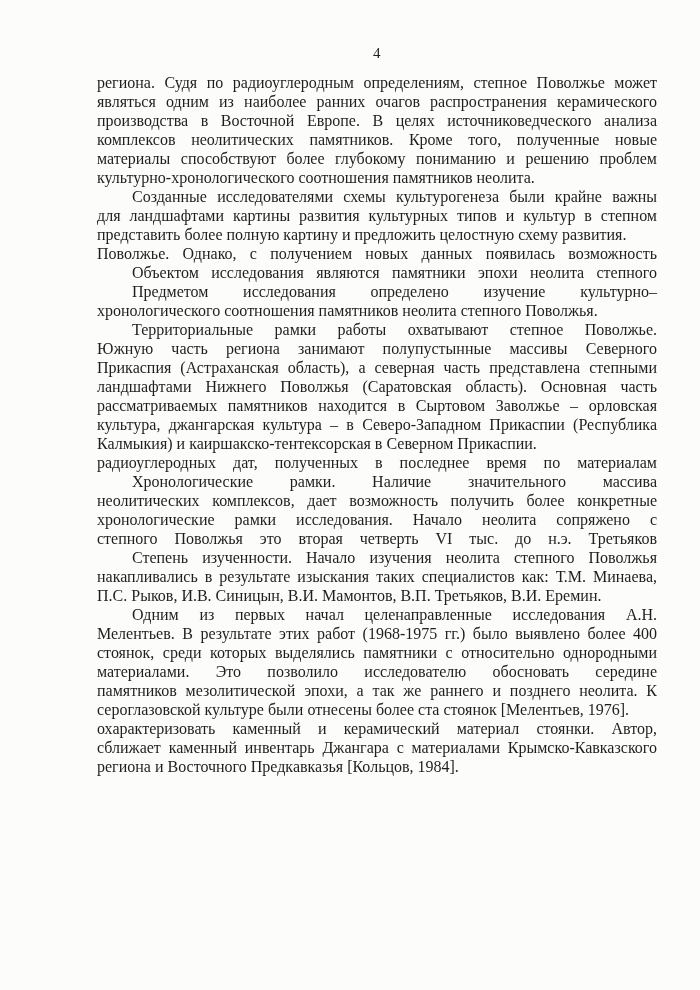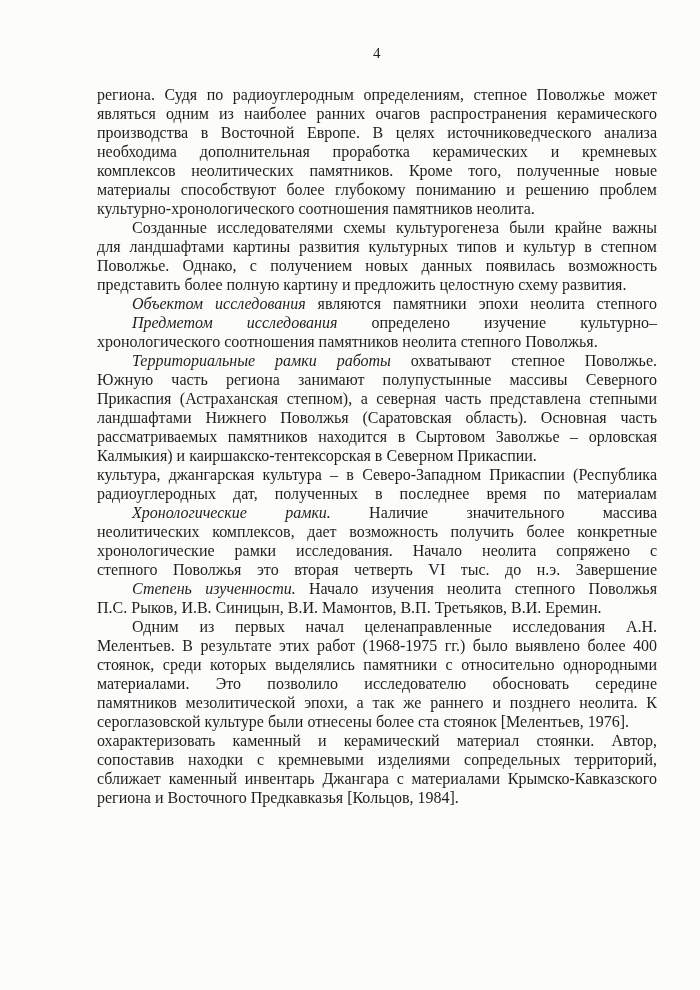--- a/index.html
+++ b/index.html
@@ -21,122 +21,120 @@
     color: #1e1e1e;
     overflow: hidden;
   }
   .page-number {
     text-align: center;
     font-size: 15px;
     line-height: 19px;
     letter-spacing: 0.5px;
   }
   .text-block {
-    margin-top: 22px;
+    margin-top: 10px;
     width: 560px;
   }
   .line {
     font-size: 16px;
     line-height: 19px;
     height: 19px;
     white-space: nowrap;
     text-align: justify;
     text-align-last: justify;
   }
   .line.last {
     text-align-last: left;
   }
   .line.indent {
     text-indent: 35px;
   }
   .lead {
-    font-style: italic;
   }
 </style>
 </head>
 <body>
 
 <div class="page" style="background: rgb(252, 252, 251); color: rgb(30, 30, 30);">
   <div class="page-number">4</div>
   <div class="text-block">
   <div class="line"><span class="lead"></span><span class="rest">региона. Судя по радиоуглеродным определениям, степное Поволжье может</span></div>
 
   <div class="line"><span class="lead"></span><span class="rest">являться одним из наиболее ранних очагов распространения керамического</span></div>
 
   <div class="line"><span class="lead"></span><span class="rest">производства в Восточной Европе. В целях источниковедческого анализа</span></div>
 
-  <div class="line"><span class="lead"></span><span class="rest">необходима дополнительная проработка керамических и кремневых</span></div>
 
   <div class="line"><span class="lead"></span><span class="rest">комплексов неолитических памятников. Кроме того, полученные новые</span></div>
 
   <div class="line"><span class="lead"></span><span class="rest">материалы способствуют более глубокому пониманию и решению проблем</span></div>
 
   <div class="line last"><span class="lead"></span><span class="rest">культурно-хронологического соотношения памятников неолита.</span></div>
 
   <div class="line indent"><span class="lead"></span><span class="rest">Созданные исследователями схемы культурогенеза были крайне важны</span></div>
 
   <div class="line"><span class="lead"></span><span class="rest">для ландшафтами картины развития культурных типов и культур в степном</span></div>
 
+  <div class="line last"><span class="lead"></span><span class="rest">представить более полную картину и предложить целостную схему развития.</span></div>
+
   <div class="line"><span class="lead"></span><span class="rest">Поволжье. Однако, с получением новых данных появилась возможность</span></div>
-
-  <div class="line last"><span class="lead"></span><span class="rest">представить более полную картину и предложить целостную схему развития.</span></div>
 
   <div class="line indent"><span class="lead">Объектом исследования</span><span class="rest"> являются памятники эпохи неолита степного</span></div>
 
 
   <div class="line indent"><span class="lead">Предметом исследования</span><span class="rest"> определено изучение культурно–</span></div>
 
   <div class="line last"><span class="lead"></span><span class="rest">хронологического соотношения памятников неолита степного Поволжья.</span></div>
 
   <div class="line indent"><span class="lead">Территориальные рамки работы</span><span class="rest"> охватывают степное Поволжье.</span></div>
 
   <div class="line"><span class="lead"></span><span class="rest">Южную часть региона занимают полупустынные массивы Северного</span></div>
 
-  <div class="line"><span class="lead"></span><span class="rest">Прикаспия (Астраханская степном), а северная часть представлена степными</span></div>
+  <div class="line"><span class="lead"></span><span class="rest">Прикаспия (Астраханская область), а северная часть представлена степными</span></div>
 
   <div class="line"><span class="lead"></span><span class="rest">ландшафтами Нижнего Поволжья (Саратовская область). Основная часть</span></div>
 
   <div class="line"><span class="lead"></span><span class="rest">рассматриваемых памятников находится в Сыртовом Заволжье – орловская</span></div>
 
+  <div class="line"><span class="lead"></span><span class="rest">культура, джангарская культура – в Северо-Западном Прикаспии (Республика</span></div>
+
   <div class="line last"><span class="lead"></span><span class="rest">Калмыкия) и каиршакско-тентексорская в Северном Прикаспии.</span></div>
-
-  <div class="line"><span class="lead"></span><span class="rest">культура, джангарская культура – в Северо-Западном Прикаспии (Республика</span></div>
 
   <div class="line"><span class="lead"></span><span class="rest">радиоуглеродных дат, полученных в последнее время по материалам</span></div>
 
   <div class="line indent"><span class="lead">Хронологические рамки.</span><span class="rest"> Наличие значительного массива</span></div>
 
   <div class="line"><span class="lead"></span><span class="rest">неолитических комплексов, дает возможность получить более конкретные</span></div>
 
   <div class="line"><span class="lead"></span><span class="rest">хронологические рамки исследования. Начало неолита сопряжено с</span></div>
 
 
-  <div class="line"><span class="lead"></span><span class="rest">степного Поволжья это вторая четверть VI тыс. до н.э. Завершение</span></div>
+  <div class="line"><span class="lead"></span><span class="rest">степного Поволжья это вторая четверть VI тыс. до н.э. Третьяков</span></div>
 
 
   <div class="line indent"><span class="lead">Степень изученности.</span><span class="rest"> Начало изучения неолита степного Поволжья</span></div>
 
 
+  <div class="line"><span class="lead"></span><span class="rest">накапливались в результате изыскания таких специалистов как: Т.М. Минаева,</span></div>
 
   <div class="line last"><span class="lead"></span><span class="rest">П.С. Рыков, И.В. Синицын, В.И. Мамонтов, В.П. Третьяков, В.И. Еремин.</span></div>
 
   <div class="line indent"><span class="lead"></span><span class="rest">Одним из первых начал целенаправленные исследования А.Н.</span></div>
 
   <div class="line"><span class="lead"></span><span class="rest">Мелентьев. В результате этих работ (1968-1975 гг.) было выявлено более 400</span></div>
 
   <div class="line"><span class="lead"></span><span class="rest">стоянок, среди которых выделялись памятники с относительно однородными</span></div>
 
   <div class="line"><span class="lead"></span><span class="rest">материалами. Это позволило исследователю обосновать середине</span></div>
 
   <div class="line"><span class="lead"></span><span class="rest">памятников мезолитической эпохи, а так же раннего и позднего неолита. К</span></div>
 
   <div class="line last"><span class="lead"></span><span class="rest">сероглазовской культуре были отнесены более ста стоянок [Мелентьев, 1976].</span></div>
 
 
   <div class="line"><span class="lead"></span><span class="rest">охарактеризовать каменный и керамический материал стоянки. Автор,</span></div>
 
-  <div class="line"><span class="lead"></span><span class="rest">сопоставив находки с кремневыми изделиями сопредельных территорий,</span></div>
 
   <div class="line"><span class="lead"></span><span class="rest">сближает каменный инвентарь Джангара с материалами Крымско-Кавказского</span></div>
 
   <div class="line last"><span class="lead"></span><span class="rest">региона и Восточного Предкавказья [Кольцов, 1984].</span></div>
 </div>
 </div>
 
 </body></html>

